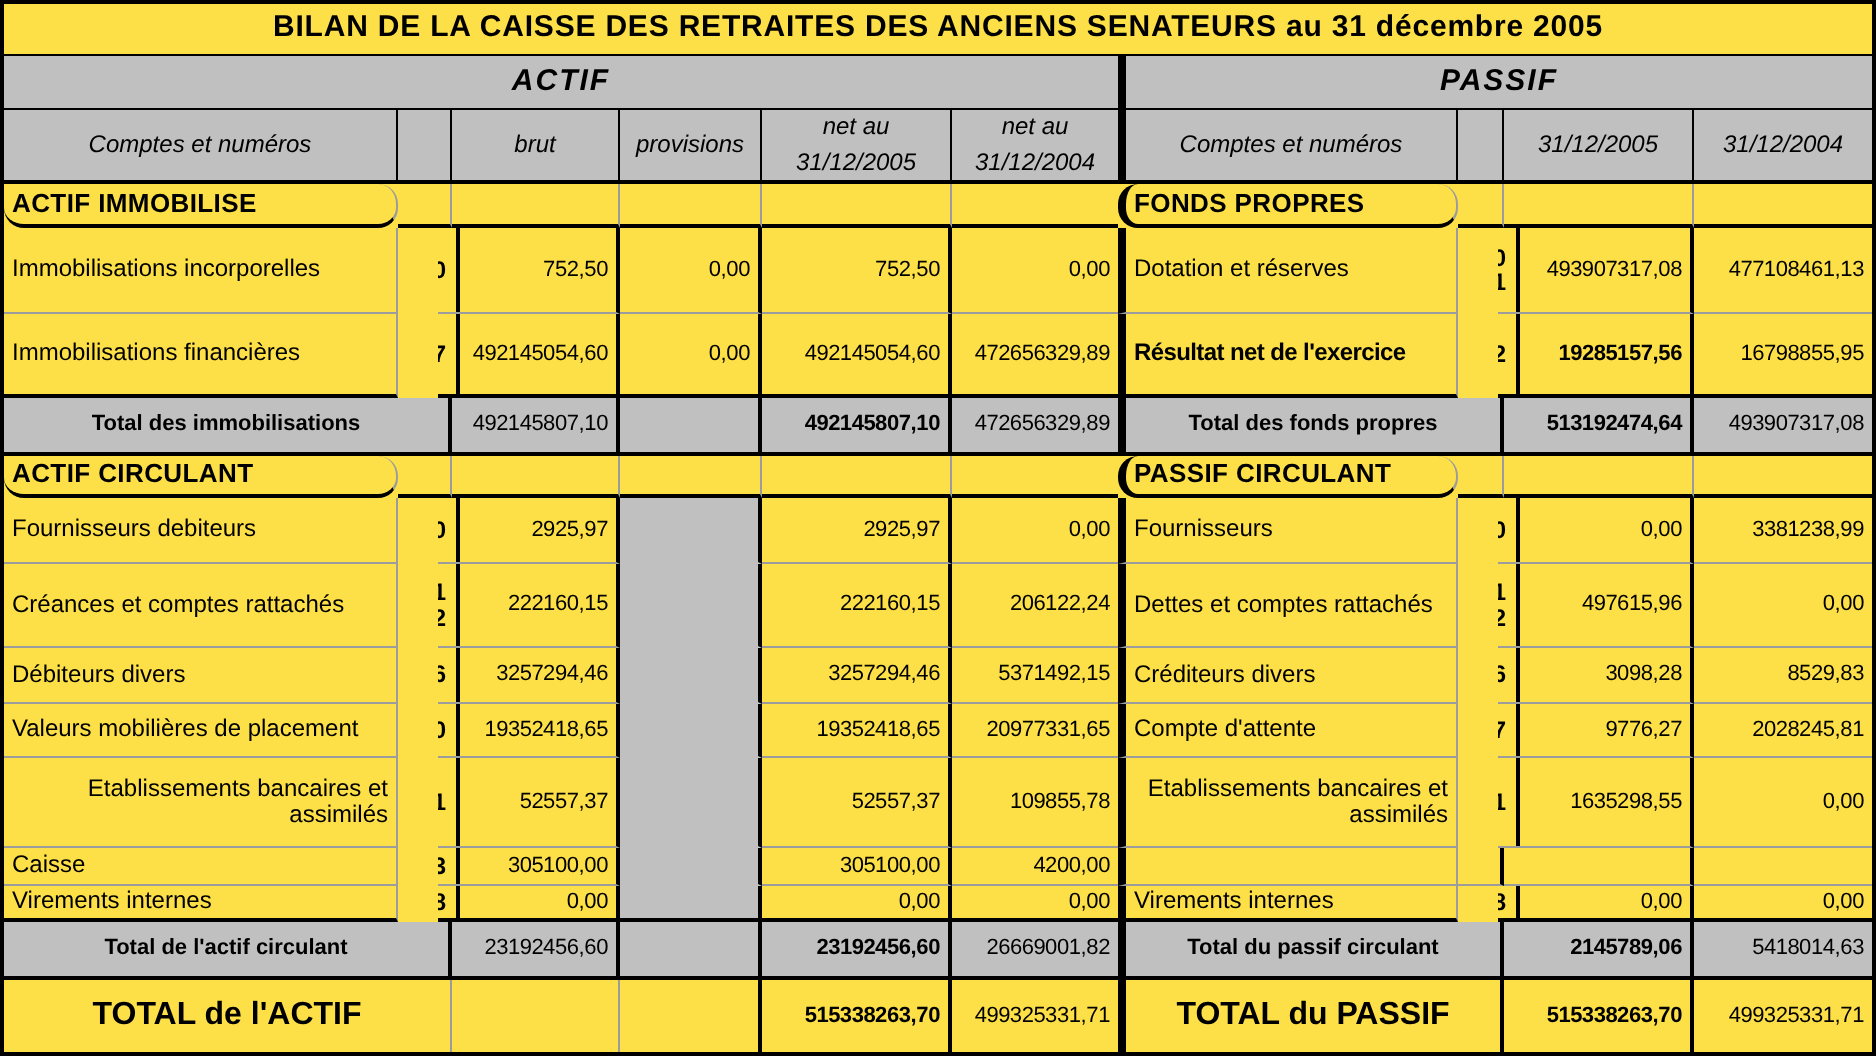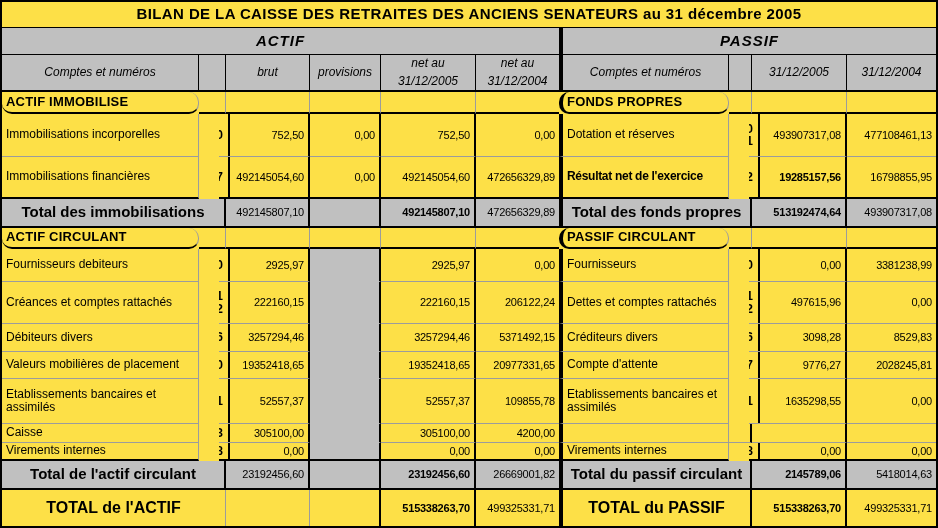--- a/index.html
+++ b/index.html
@@ -9,32 +9,32 @@
     border: 2px solid #000;
     display: grid;
     grid-template-columns: 197px 27px 84px 71px 95px 83px 170px 23px 95px 1fr;
     grid-template-rows: 26px 27px 37px 22px 43px 42px 29px 21px 33px 42px 28px 27px 45px 19px 18px 29px 1fr;
     font-family: Liberation Sans, sans-serif;
     font-size: 12px; color:#000; background:#fde047;
   }
   .c { display:flex; align-items:center; justify-content:flex-start;
        border-right:1px solid #9c9c9c; border-bottom:1px solid #9c9c9c;
        padding:0 4px; overflow:hidden; line-height:1.12; }
-  .l { justify-content:flex-start; }
+  .l { justify-content:flex-start;text-align:right; }
   .n { justify-content:flex-end; font-size:11px; letter-spacing:-0.2px; word-spacing:-3px; white-space:nowrap; }
   .k { justify-content:flex-end; font-weight:bold; white-space:pre-line; text-align:right; line-height:1.02; padding-right:5px;margin-left:20px; }
   .ctr { justify-content:center; text-align:center; }
   .g { background:#c0c0c0; }
   .b { font-weight:bold; }
   .tight { letter-spacing:-0.3px; white-space:nowrap; font-weight:bold; }
   .hdr { font-style:italic; white-space:pre-line; line-height:1.45; }
   .ph { font-weight:bold; font-style:italic; font-size:15px; letter-spacing:1px; }
   .ttl { font-weight:bold; font-size:15px; letter-spacing:0.4px; }
   .sec { font-weight:bold; font-size:13px; letter-spacing:0.2px;border-radius:10px; }
-  .tot { font-weight:bold; font-size:15px; }
+  .tot { font-weight:bold; font-size:11px; }
   .gt  { font-weight:bold; font-size:16px; }
   .bk { border-right-color:#000; }
   .r2 { border-right:2px solid #000; }
   .r0 { border-right:none; }
   .b2 { border-bottom:2px solid #000; }
   .b1k { border-bottom-color:#000; }
   .b0 { border-bottom-color:transparent; }
   .bN { border-bottom:none; }
   .dv { border-left:4px solid #000; }
   .sp2 { grid-column: span 2; }

